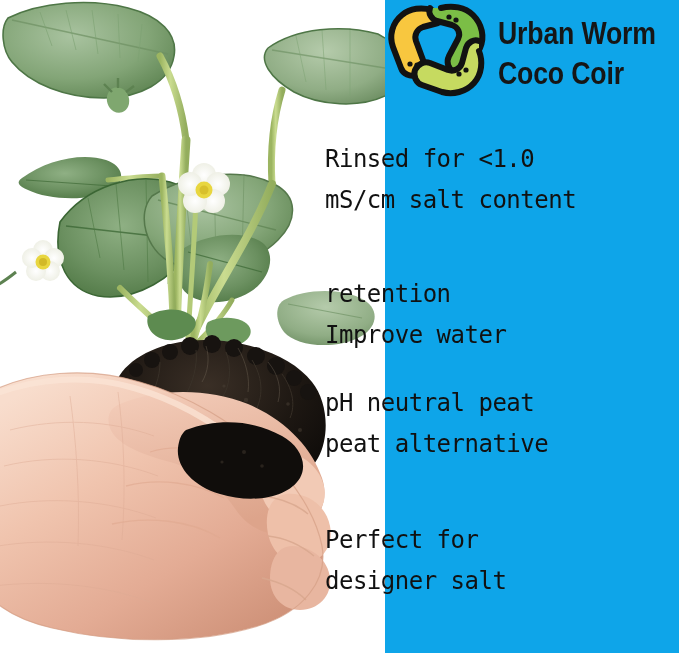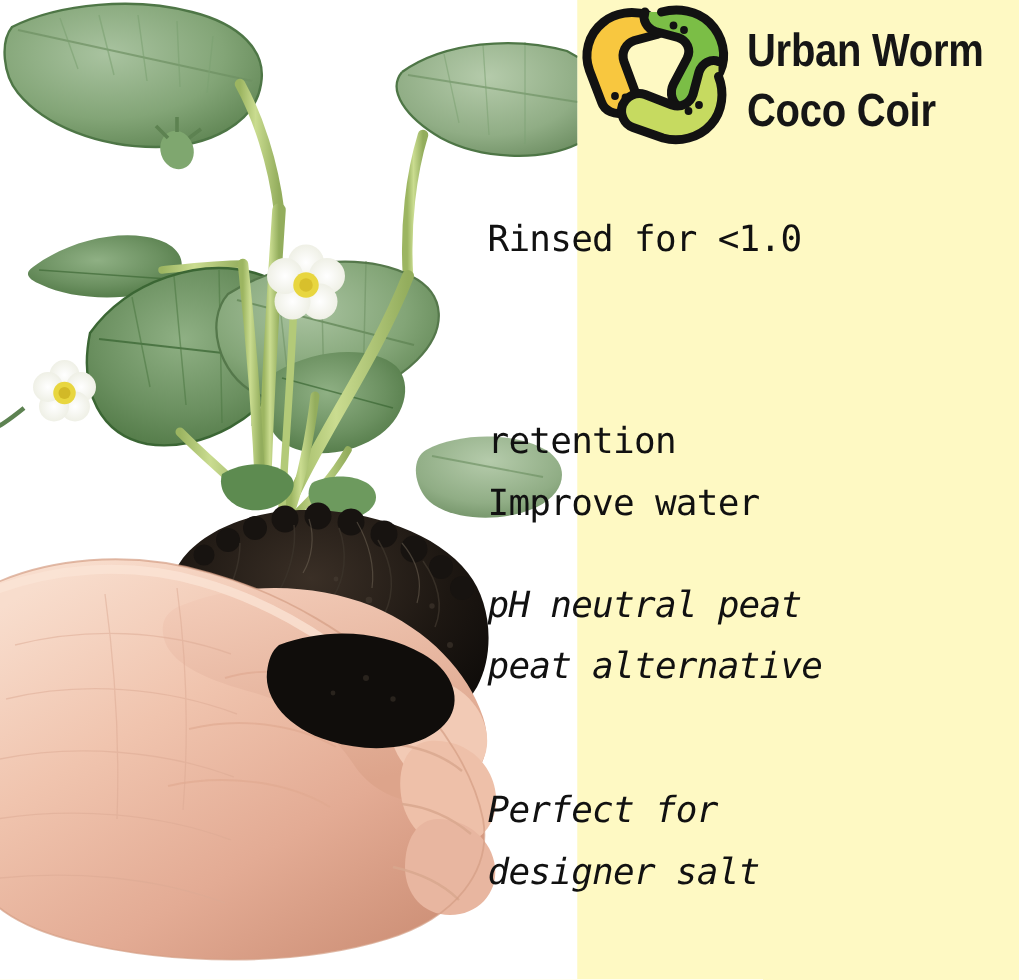--- a/index.html
+++ b/index.html
@@ -9,21 +9,21 @@
     background: #ffffff;
   }
   body {
     font-family: "Liberation Sans", sans-serif;
     -webkit-font-smoothing: antialiased;
   }
   #canvas {
     position: relative;
     width: 679px;
     height: 653px;
-    background: #fef9c3;
+    background: #0ea5e9;
     overflow: hidden;
   }
 
   
   #photo {
     position: absolute;
     left: 0;
     top: 0;
     width: 385px;
     height: 653px;
@@ -68,22 +68,22 @@
     font-family: "DejaVu Sans Mono", "Liberation Mono", monospace;
     font-size: 24px;
     line-height: 41px;
     letter-spacing: -0.5px;
     white-space: nowrap;
   }
   .benefit .bl { display: block; }
 
   #benefit-1 { left: 325px; top: 139px; width: 354px; }
   #benefit-2 { left: 325px; top: 274px; width: 354px; }
-  #benefit-3 { left: 325px; top: 383px; width: 354px; font-style: italic; }
-  #benefit-4 { left: 325px; top: 520px; width: 354px; font-style: italic; }
+  #benefit-3 { left: 325px; top: 383px; width: 354px; }
+  #benefit-4 { left: 325px; top: 520px; width: 354px; }
 </style>
 </head>
 <body>
 
 <div id="canvas">
 
   <div id="photo">
     <svg viewBox="0 0 385 653" xmlns="http://www.w3.org/2000/svg">
       <defs>
         <radialGradient id="gLeafA" cx="40%" cy="35%" r="75%">
@@ -359,20 +359,21 @@
       </svg>
     </div>
     <div id="brand-text">
       <span class="brand-line">Urban Worm</span>
       <span class="brand-line">Coco Coir</span>
     </div>
   </div>
 
   <div class="benefit" id="benefit-1">
     <span class="bl">Rinsed for &lt;1.0</span>
+    <span class="bl">mS/cm salt content</span>
   </div>
 
   <div class="benefit" id="benefit-2">
     <span class="bl">retention</span>
     <span class="bl">Improve water</span>
   </div>
 
   <div class="benefit" id="benefit-3">
     <span class="bl">pH neutral peat</span>
     <span class="bl">peat alternative</span>

